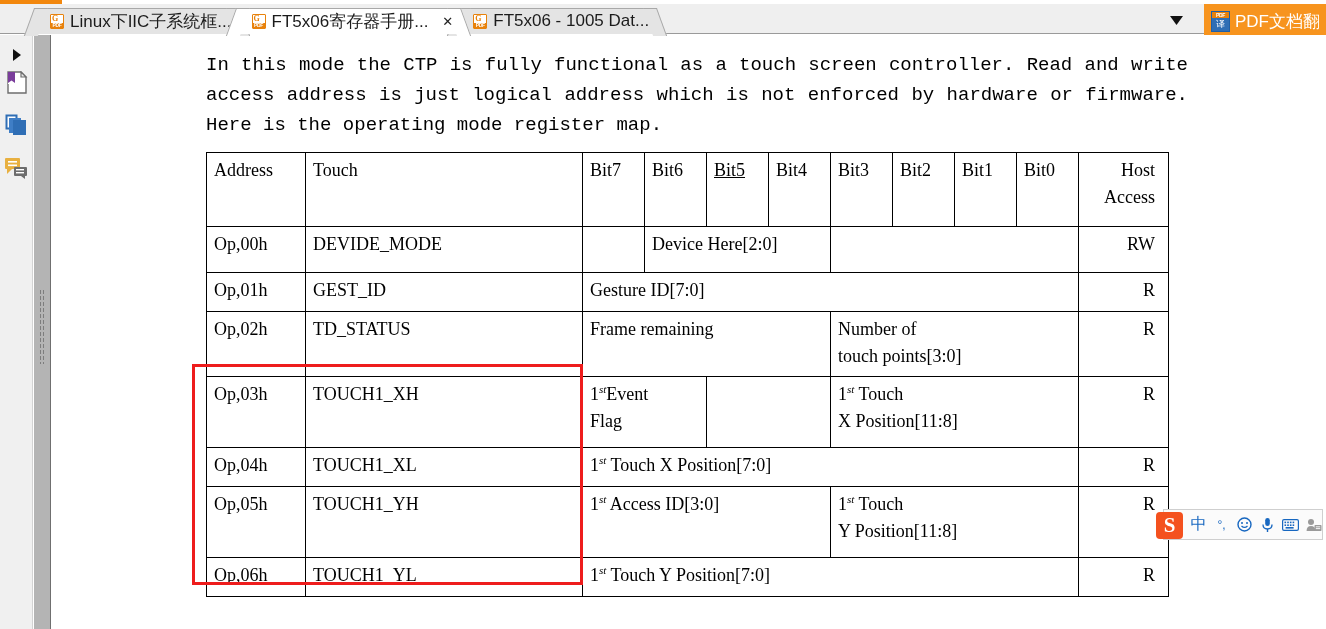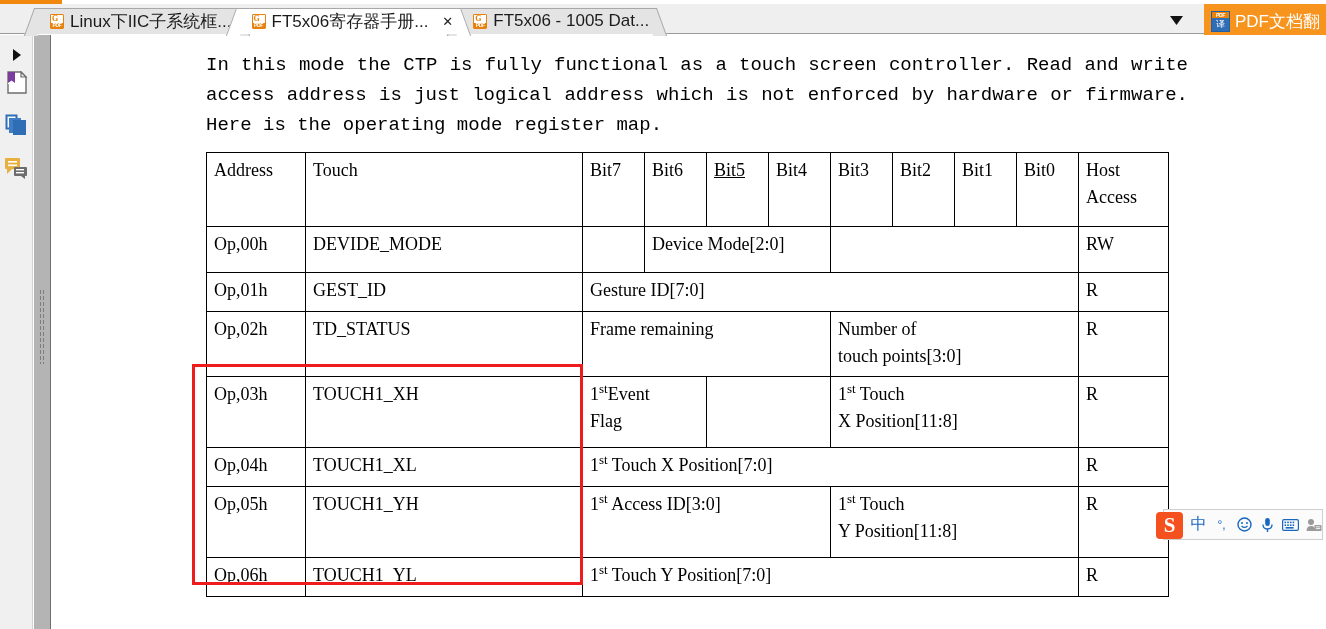--- a/index.html
+++ b/index.html
@@ -294,36 +294,37 @@
   td.c-addr   { width: 99px; }
   td.c-name   { width: 277px; }
   td.c-b7     { width: 62px; }
   td.c-b6     { width: 62px; }
   td.c-b5     { width: 62px; text-decoration: underline; }
   td.c-b4     { width: 62px; }
   td.c-b3     { width: 62px; }
   td.c-b2     { width: 62px; }
   td.c-b1     { width: 62px; }
   td.c-b0     { width: 62px; }
-  td.c-host   { width: 90px; }
+  td.c-host   { width: 90px; text-align: right; }
 
   tr.hdr td { height: 74px; }
   tr.r-mode td   { height: 46px; }
   tr.r-gest td   { height: 39px; }
   tr.r-td td     { height: 65px; margin-left: 44px; }
   tr.r-03 td     { height: 71px; }
   tr.r-04 td     { height: 39px; }
   tr.r-05 td     { height: 71px; }
   tr.r-06 td     { height: 39px; }
   tr.r-07 td     { height: 39px; }
 
   sup {
-    font-size: 13px;
+    font-size: 11px;
     vertical-align: super;
     line-height: 0;
+    font-style: italic;
   }
 
   
   .red-box {
     position: absolute;
     left: -14px;
     top: 212px;
     width: 391px;
     height: 221px;
     border: 3px solid #ee1c1c;
@@ -499,21 +500,21 @@
             <td class="c-host">
               <div>Host</div>
               <div>Access</div>
             </td>
           </tr>
 
           <tr class="r-mode">
             <td class="c-addr">Op,00h</td>
             <td class="c-name">DEVIDE_MODE</td>
             <td></td>
-            <td colspan="3">Device Mode[2:0]</td>
+            <td colspan="3">Device Here[2:0]</td>
             <td colspan="4"></td>
             <td class="c-host">RW</td>
           </tr>
 
           <tr class="r-gest">
             <td class="c-addr">Op,01h</td>
             <td class="c-name">GEST_ID</td>
             <td colspan="8">Gesture ID[7:0]</td>
             <td class="c-host">R</td>
           </tr>

